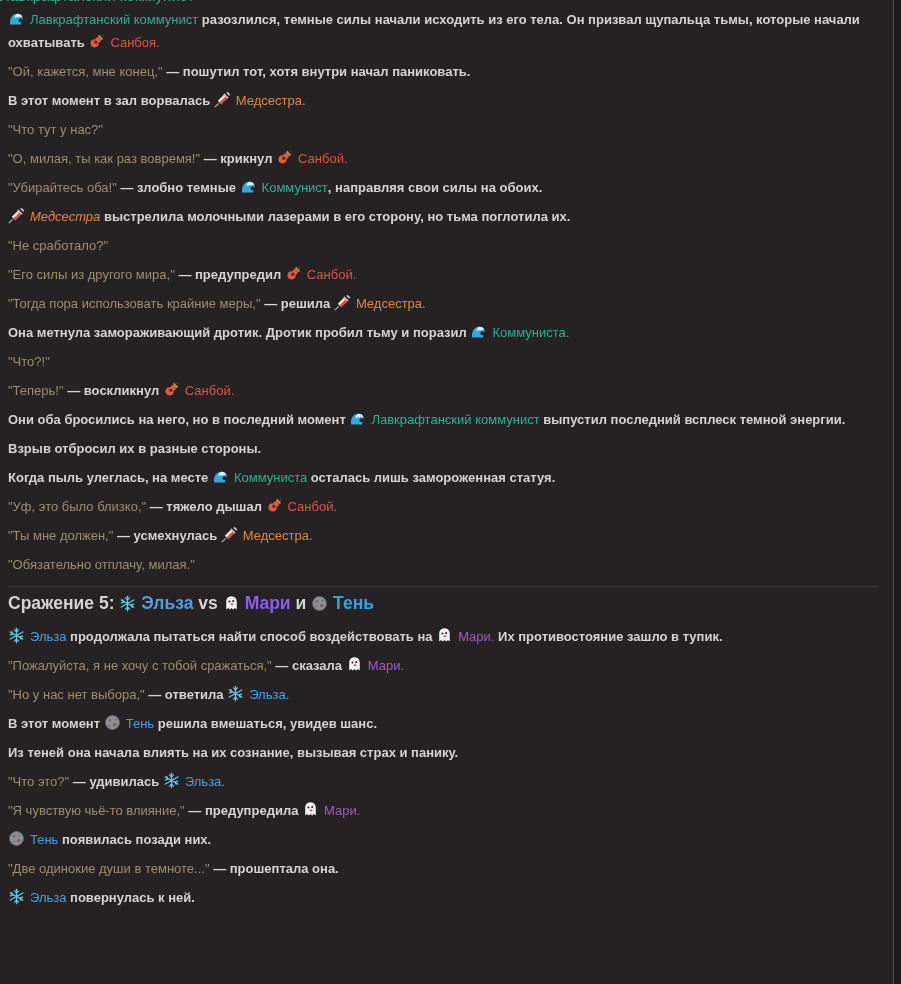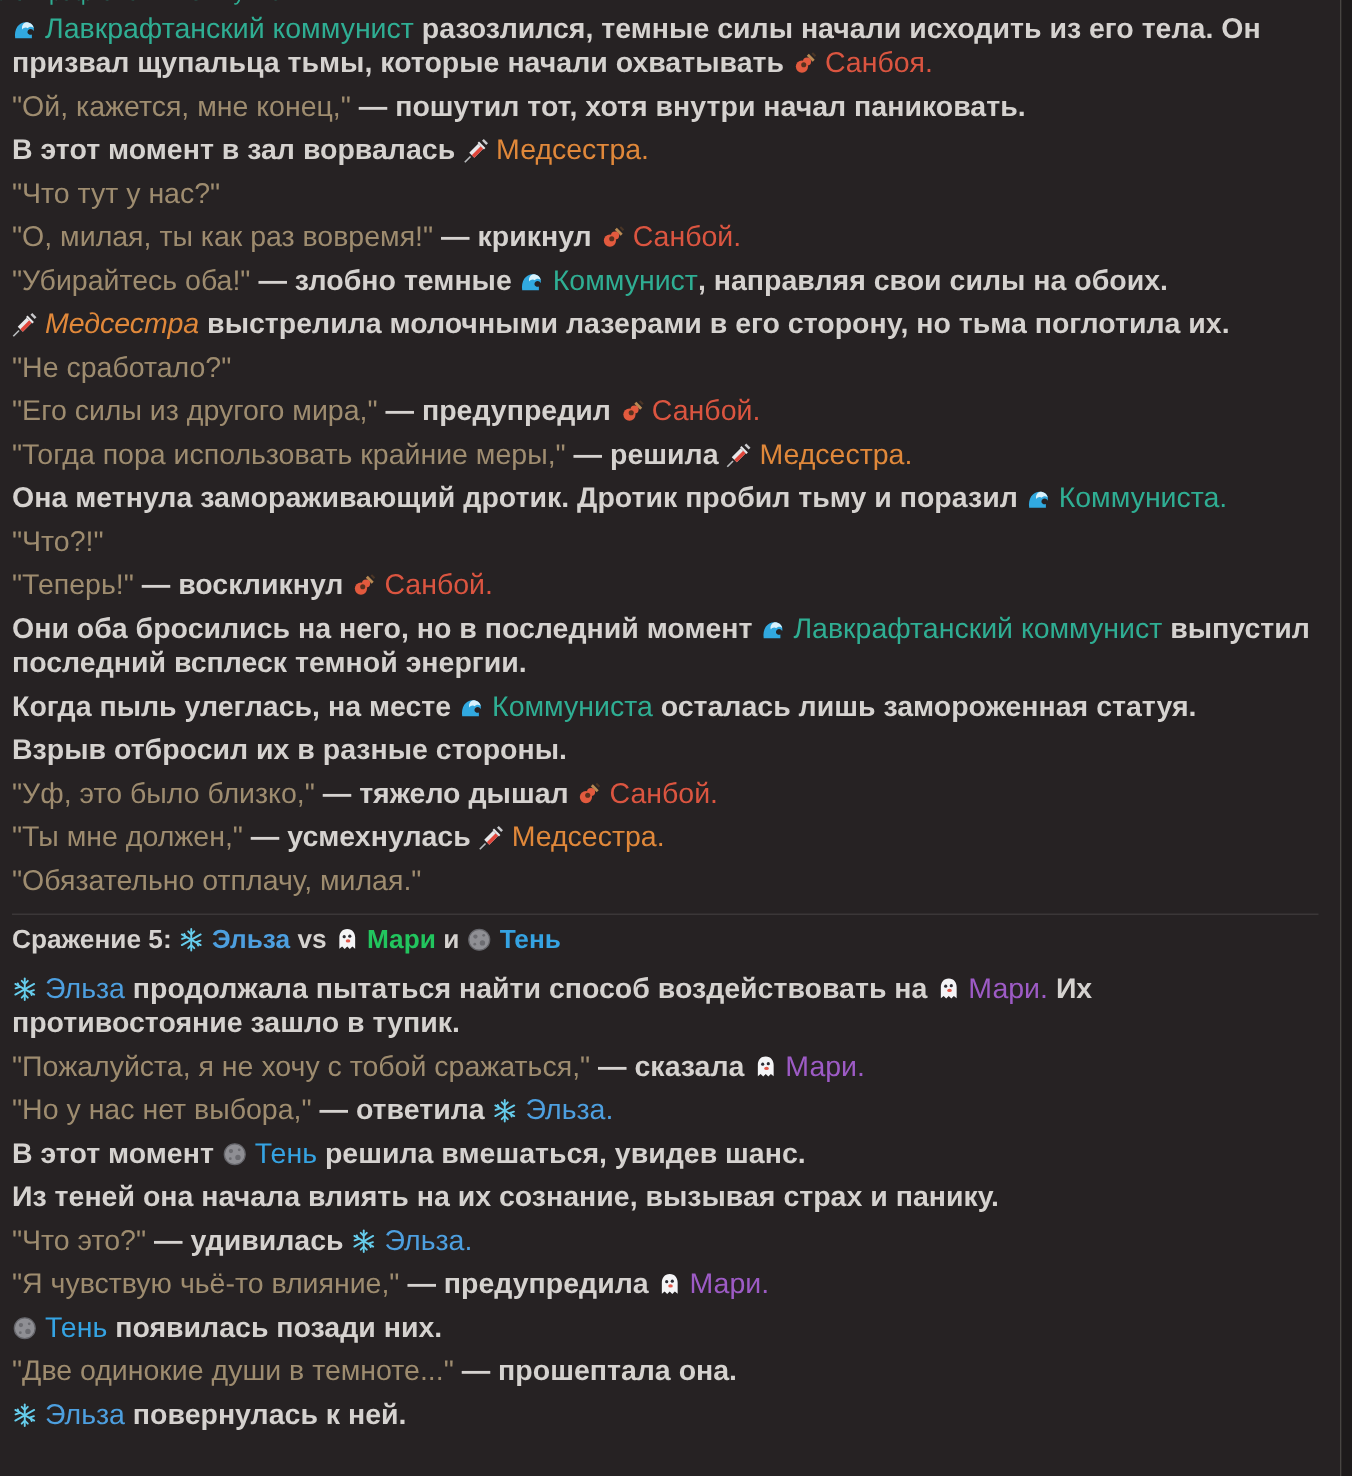--- a/index.html
+++ b/index.html
@@ -5,21 +5,21 @@
   html,body{margin:0;padding:0;}
   body{
     width:901px;height:984px;overflow:hidden;
     background:#262223;
     font-family:"Liberation Sans","DejaVu Sans",sans-serif;
   }
   .page{position:relative;width:893px;height:984px;overflow:hidden;}
   main{padding:3px 14px 0 8px;}
   .clip-line{height:5px;overflow:hidden;}
   .clip-line span{display:block;margin-top:-13px;font-size:15px;font-weight:400;}
-  p{margin:0 0 6px;font-size:19px;line-height:23px;font-weight:700;color:#d5d2cf;}
+  p{margin:0 0 6px;font-size:13px;line-height:23px;font-weight:700;color:#d5d2cf;}
   .q{font-weight:400;color:#9e8c6f;}
   .n{font-weight:700;color:#d5d2cf;}
   .char-name{font-weight:400;}
   h3{font-size:17.5px;line-height:24px;margin:4px 0 10px;color:#e8e5e2;font-weight:700;}
   h3 .char-name{font-weight:700;}
   hr{border:0;border-top:1px solid #3b3738;margin:10px 0 4px;}
   .cicon{display:inline-block;width:17px;height:17px;vertical-align:-3px;margin-right:5px;}
   .cicon svg{display:block;width:100%;height:100%;}
   .scrollbar{
     position:fixed;top:0;right:0;width:8px;height:984px;
@@ -96,25 +96,25 @@
                 <path d="M16.5 1 L19 3.5 L17.8 4.7 L15.3 2.2 Z" fill="#4a3526"></path>
                 <path d="M13.2 2.2 L17.8 6.8 L16.2 8.4 L11.6 3.8 Z" fill="#b98a53"></path>
                 <circle cx="11.8" cy="8.2" r="3.2" fill="#e25a3e"></circle>
                 <circle cx="7.8" cy="12.2" r="4.8" fill="#e25a3e"></circle>
                 <circle cx="9.2" cy="10.8" r="2" fill="#57311f"></circle>
               </svg></span><span class="char-name" style="color: rgb(219, 85, 64);">Санбой.</span></span></p>
         <p><span class="n">Они оба бросились на него, но в последний момент </span><span><span class="cicon"><svg viewBox="0 0 20 20">
                 <path d="M2.5 17 C1.5 10 5 4.5 11 4.5 C15.5 4.5 18 8 17 11.5 C16.2 9.5 14 9.3 12.8 10.6 C11.2 12.4 12.8 15 15.6 14.2 L15.6 17 Z" fill="#31a9e0"></path>
                 <path d="M11 4.5 C14 4.4 16.6 6.3 17 9 C15.6 7.6 13.4 7.8 12.4 9.2 C11 8.2 9 8.6 8.2 10.2 C7.2 8 8.6 5.2 11 4.5 Z" fill="#d9f2fc"></path>
               </svg></span><span class="char-name" style="color: rgb(47, 174, 147);">Лавкрафтанский коммунист</span></span><span class="n"> выпустил последний всплеск темной энергии.</span></p>
+        <p><span class="n">Взрыв отбросил их в разные стороны.</span></p>
         <p><span class="n">Когда пыль улеглась, на месте </span><span><span class="cicon"><svg viewBox="0 0 20 20">
                 <path d="M2.5 17 C1.5 10 5 4.5 11 4.5 C15.5 4.5 18 8 17 11.5 C16.2 9.5 14 9.3 12.8 10.6 C11.2 12.4 12.8 15 15.6 14.2 L15.6 17 Z" fill="#31a9e0"></path>
                 <path d="M11 4.5 C14 4.4 16.6 6.3 17 9 C15.6 7.6 13.4 7.8 12.4 9.2 C11 8.2 9 8.6 8.2 10.2 C7.2 8 8.6 5.2 11 4.5 Z" fill="#d9f2fc"></path>
               </svg></span><span class="char-name" style="color: rgb(47, 174, 147);">Коммуниста</span></span><span class="n"> осталась лишь замороженная статуя.</span></p>
-        <p><span class="n">Взрыв отбросил их в разные стороны.</span></p>
         <p><span class="q">"Уф, это было близко,"</span><span class="n"> — тяжело дышал </span><span><span class="cicon"><svg viewBox="0 0 20 20">
                 <path d="M16.5 1 L19 3.5 L17.8 4.7 L15.3 2.2 Z" fill="#4a3526"></path>
                 <path d="M13.2 2.2 L17.8 6.8 L16.2 8.4 L11.6 3.8 Z" fill="#b98a53"></path>
                 <circle cx="11.8" cy="8.2" r="3.2" fill="#e25a3e"></circle>
                 <circle cx="7.8" cy="12.2" r="4.8" fill="#e25a3e"></circle>
                 <circle cx="9.2" cy="10.8" r="2" fill="#57311f"></circle>
               </svg></span><span class="char-name" style="color: rgb(219, 85, 64);">Санбой.</span></span></p>
         <p><span class="q">"Ты мне должен,"</span><span class="n"> — усмехнулась </span><span><span class="cicon"><svg viewBox="0 0 20 20">
                 <path d="M1 19 L5.5 14.5" stroke="#b9bcbe" stroke-width="1.3"></path>
                 <path d="M4.5 11.5 L8.5 15.5 L15.5 8.5 L11.5 4.5 Z" fill="#e8e8ea"></path>
@@ -132,21 +132,21 @@
                 <line x1="2.6" y1="14.2" x2="17.4" y2="5.8"></line>
                 <path d="M7.6 3.4 L10 5.8 L12.4 3.4"></path>
                 <path d="M7.6 16.6 L10 14.2 L12.4 16.6"></path>
                 <path d="M2.8 9.3 L5.6 8.3 L4.6 5.5"></path>
                 <path d="M17.2 10.7 L14.4 11.7 L15.4 14.5"></path>
               </svg></span><span class="char-name" style="color: rgb(77, 159, 223);">Эльза</span></span><span class="n"> vs </span><span><span class="cicon"><svg viewBox="0 0 20 20">
                 <path d="M10 1.5 C5.8 1.5 3.8 4.8 3.8 8.2 L3.8 17 L6 15.2 L8 17.2 L10 15.2 L12 17.2 L14 15.2 L16.2 17 L16.2 8.2 C16.2 4.8 14.2 1.5 10 1.5 Z" fill="#f4f4f6"></path>
                 <circle cx="7.6" cy="7.6" r="1.25" fill="#2b2b33"></circle>
                 <circle cx="12" cy="7.2" r="1.25" fill="#2b2b33"></circle>
                 <ellipse cx="10.6" cy="10.9" rx="1.8" ry="1.3" fill="#e2574b"></ellipse>
-              </svg></span><span class="char-name" style="color: #22c55e;">Мари</span></span><span class="n"> и </span><span><span class="cicon"><svg viewBox="0 0 20 20">
+              </svg></span><span class="char-name" style="color: #8b5cf6;">Мари</span></span><span class="n"> и </span><span><span class="cicon"><svg viewBox="0 0 20 20">
                 <circle cx="10" cy="10" r="8.2" fill="#8f8f94" stroke="#66666b" stroke-width="1"></circle>
                 <circle cx="7" cy="7.5" r="1.7" fill="#6c6c71"></circle>
                 <circle cx="12.5" cy="12.5" r="2.1" fill="#6c6c71"></circle>
                 <circle cx="13.5" cy="6.5" r="1.1" fill="#6c6c71"></circle>
                 <circle cx="6.5" cy="13.5" r="1.1" fill="#6c6c71"></circle>
               </svg></span><span class="char-name" style="color: rgb(53, 163, 226);">Тень</span></span></h3>
         <p><span><span class="cicon"><svg viewBox="0 0 20 20" fill="none" stroke="#66cdec" stroke-width="1.5" stroke-linecap="round">
                 <line x1="10" y1="1.5" x2="10" y2="18.5"></line>
                 <line x1="2.6" y1="5.8" x2="17.4" y2="14.2"></line>
                 <line x1="2.6" y1="14.2" x2="17.4" y2="5.8"></line>

